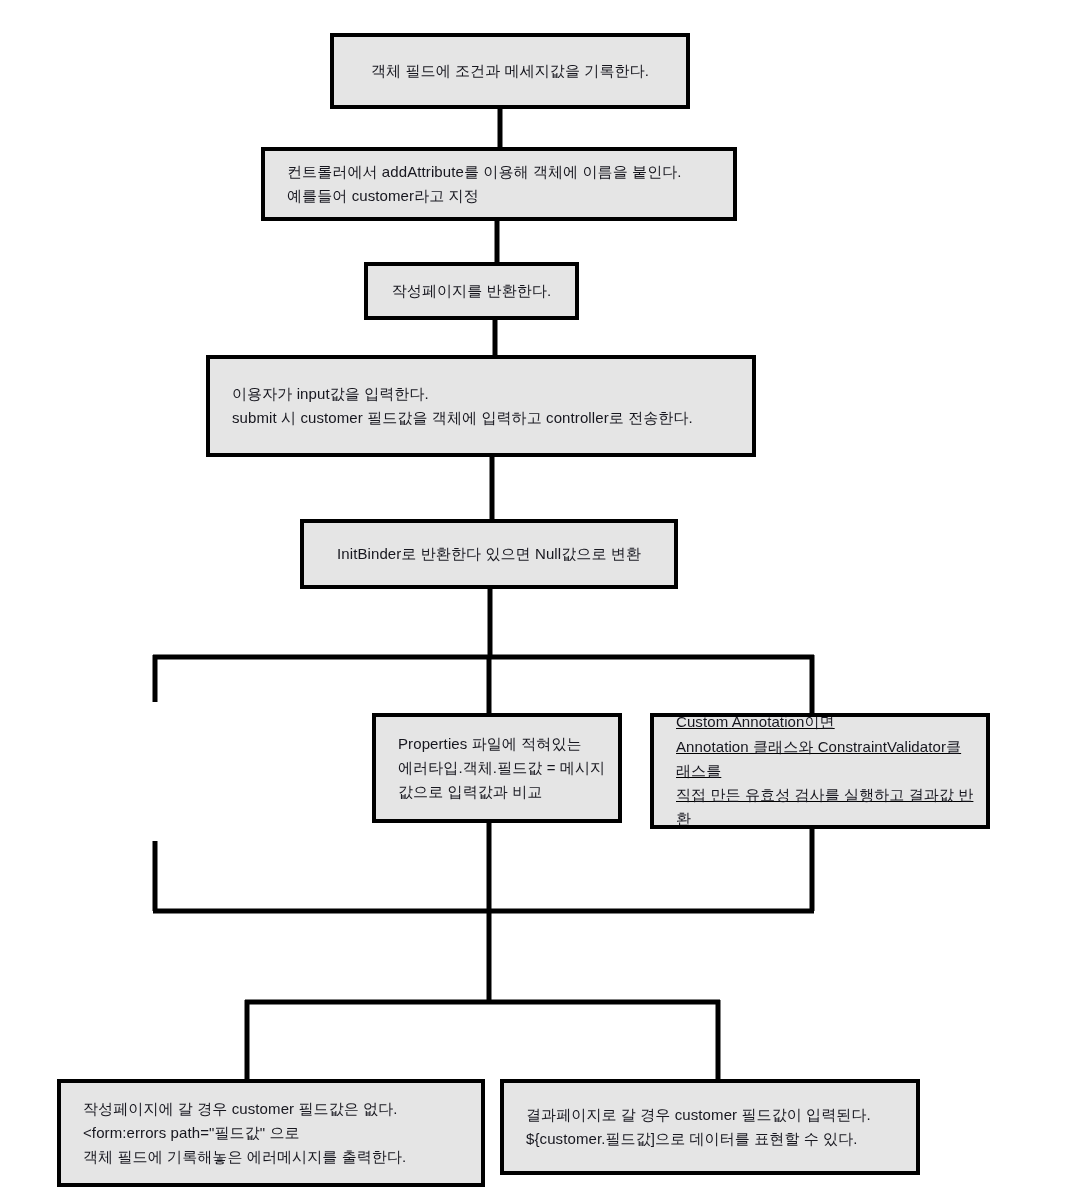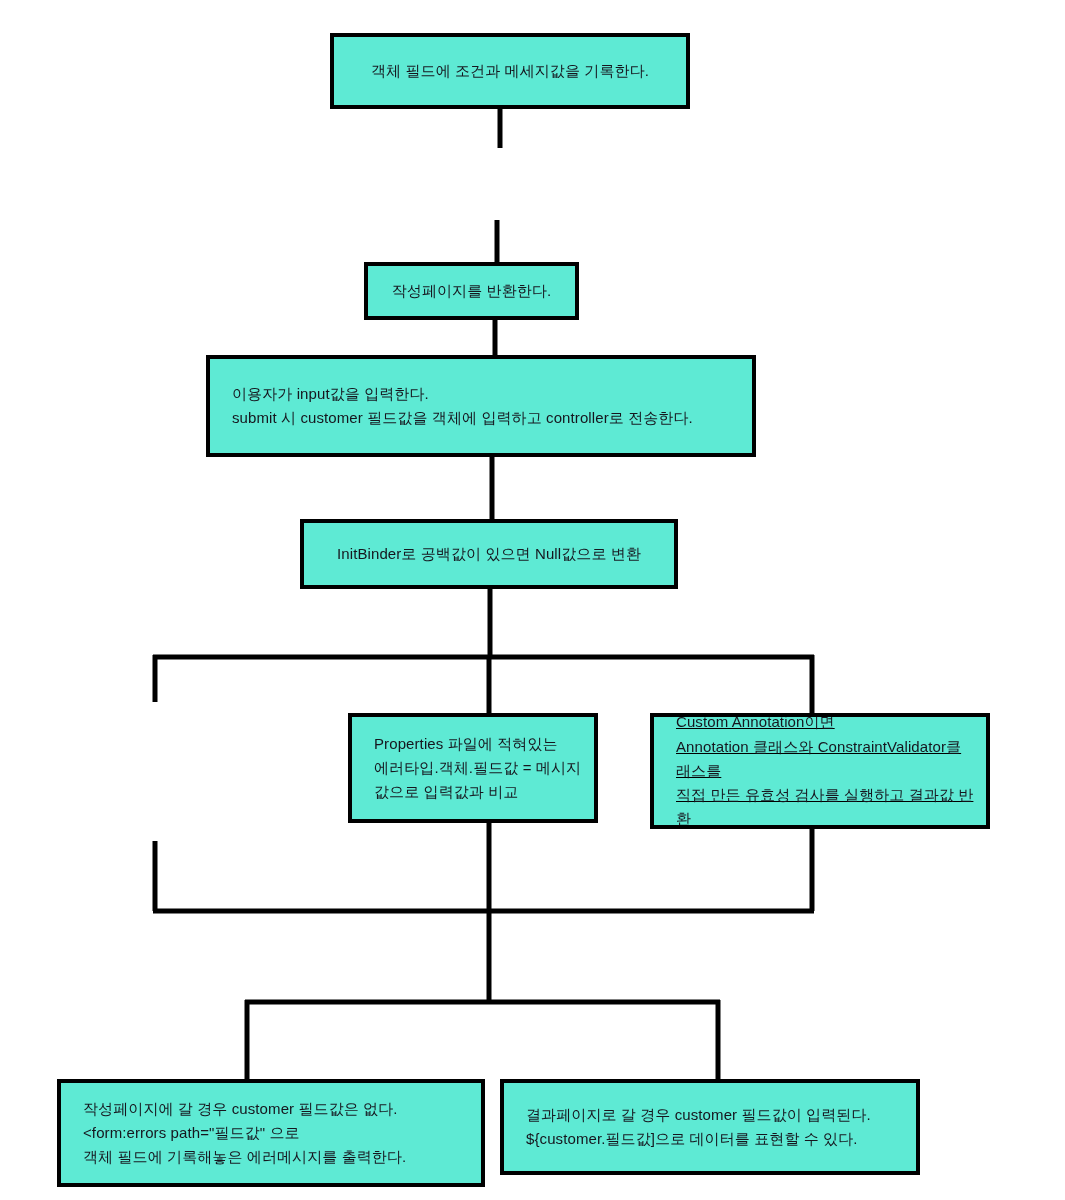--- a/index.html
+++ b/index.html
@@ -21,21 +21,21 @@
   svg.flow-layer {
     position: absolute;
     top: 0;
     left: 0;
     width: 1065px;
     height: 1200px;
   }
   .node-box {
     position: absolute;
     box-sizing: border-box;
-    background: #5eead4;
+    background: #e5e5e5;
     border: 4px solid #000000;
     display: flex;
     align-items: center;
     overflow: hidden;
   }
   .node-text {
     display: block;
     width: 100%;
     color: #16161e;
     font-size: 15px;
@@ -82,36 +82,40 @@
       <line x1="245" y1="1002" x2="720" y2="1002"></line>
       <line x1="247" y1="1000" x2="247" y2="1079"></line>
       <line x1="718" y1="1000" x2="718" y2="1079"></line>
     </g>
   </svg>
 
   <div class="node-box align-center" style="left:330px; top:33px; width:360px; height:76px;">
     <span class="node-text">객체 필드에 조건과 메세지값을 기록한다.</span>
   </div>
 
+  <div class="node-box align-left pad-left" style="left:261px; top:147px; width:476px; height:74px;">
+    <span class="node-text">컨트롤러에서 addAttribute를 이용해 객체에 이름을 붙인다.
+예를들어 customer라고 지정</span>
+  </div>
 
   <div class="node-box align-center" style="left:364px; top:262px; width:215px; height:58px;">
     <span class="node-text">작성페이지를 반환한다.</span>
   </div>
 
   <div class="node-box align-left pad-left" style="left:206px; top:355px; width:550px; height:102px;">
     <span class="node-text">이용자가 input값을 입력한다.
 submit 시 customer 필드값을 객체에 입력하고 controller로 전송한다.</span>
   </div>
 
   <div class="node-box align-center" style="left:300px; top:519px; width:378px; height:70px;">
-    <span class="node-text">InitBinder로 공백값이 있으면 Null값으로 변환</span>
+    <span class="node-text">InitBinder로 반환한다 있으면 Null값으로 변환</span>
   </div>
 
 
-  <div class="node-box align-left pad-left" style="left:348px; top:713px; width:250px; height:110px;">
+  <div class="node-box align-left pad-left" style="left:372px; top:713px; width:250px; height:110px;">
     <span class="node-text">Properties 파일에 적혀있는
 에러타입.객체.필드값 = 메시지
 값으로 입력값과 비교</span>
   </div>
 
   <div class="node-box align-left pad-left" style="left:650px; top:713px; width:340px; height:116px;text-decoration:underline;">
     <span class="node-text">Custom Annotation이면
 Annotation 클래스와 ConstraintValidator클래스를
 직접 만든 유효성 검사를 실행하고 결과값 반환</span>
   </div>

